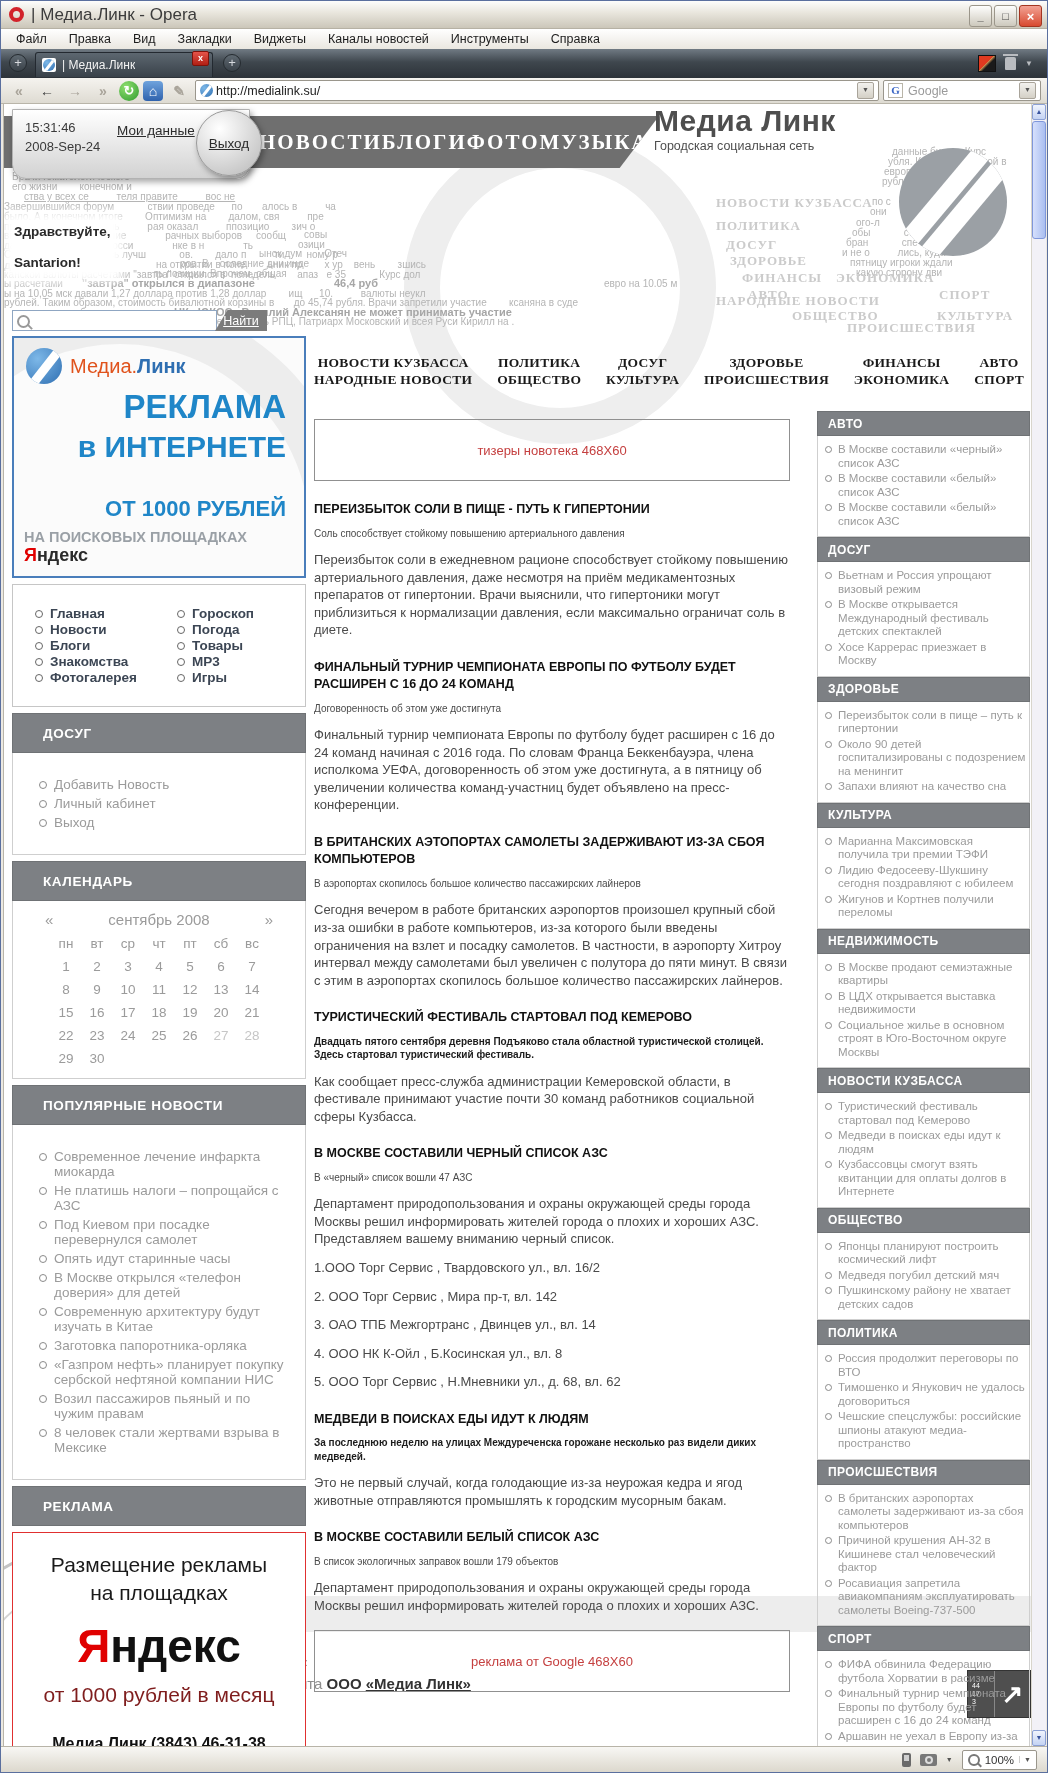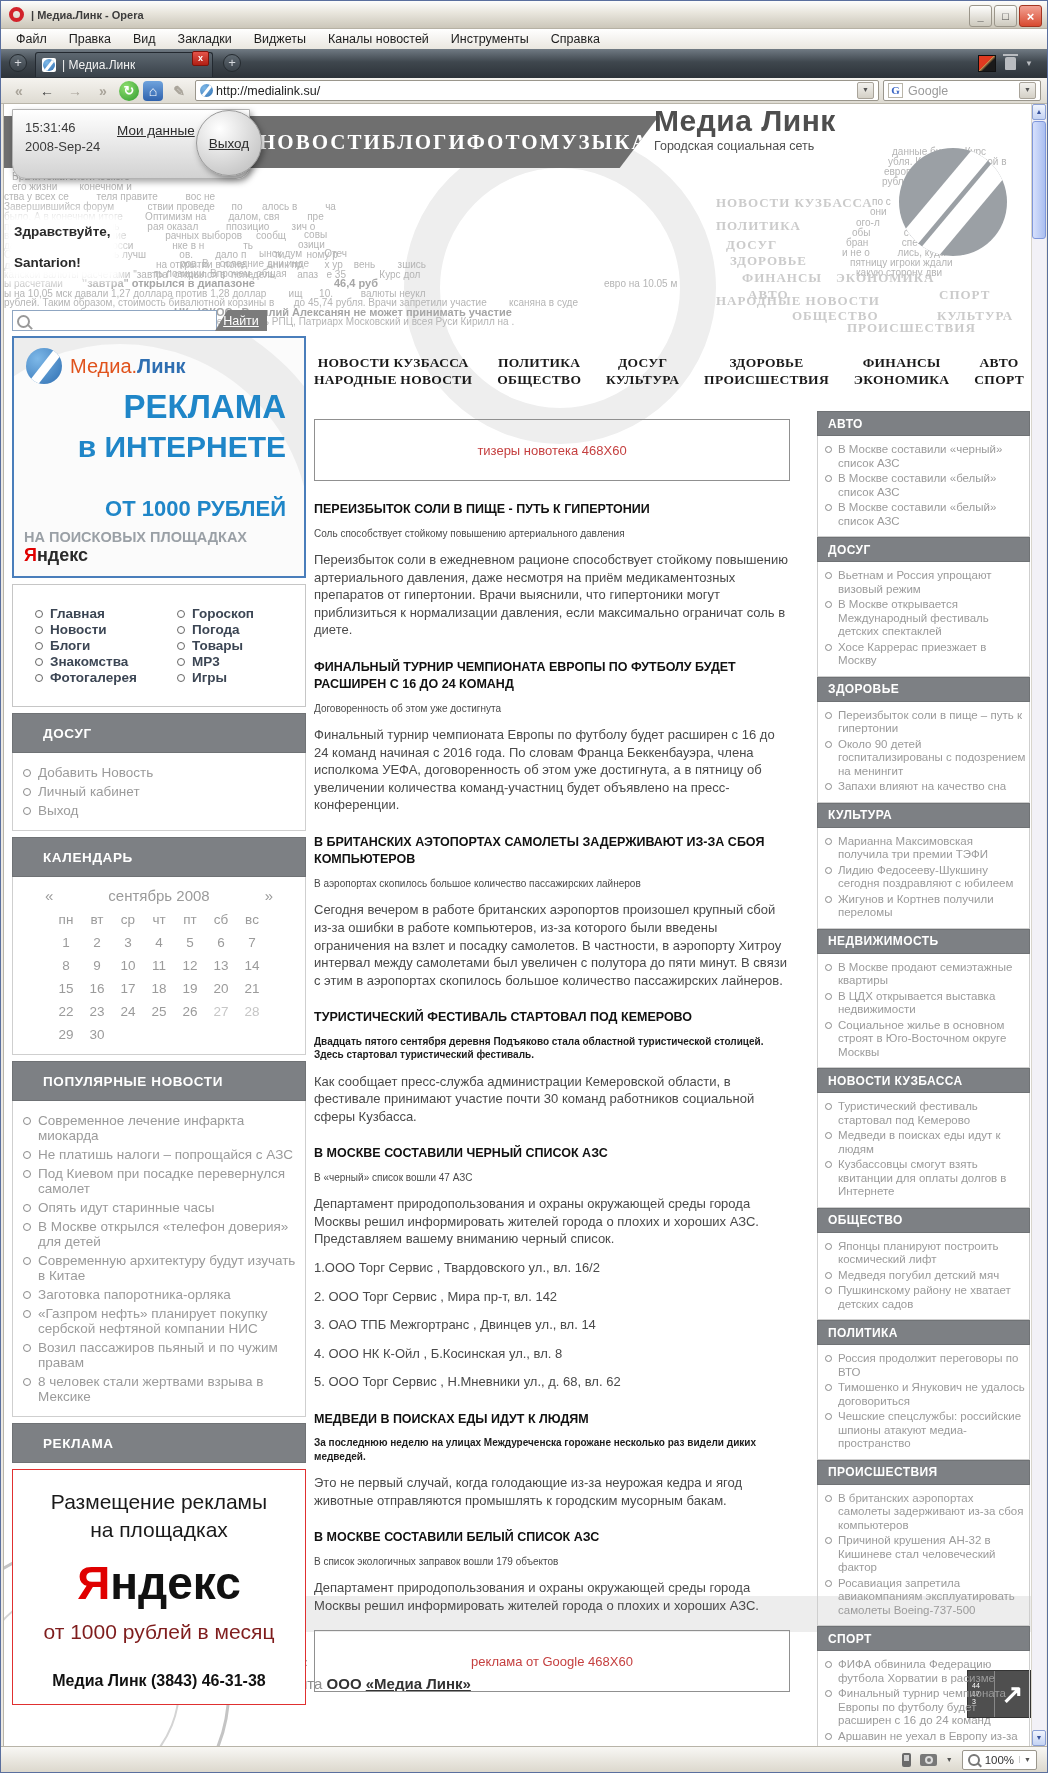--- a/index.html
+++ b/index.html
@@ -1,20 +1,20 @@
 <!DOCTYPE html>
 <html><head>
 <meta charset="utf-8">
 <style>
   html,body{margin:0;padding:0;width:1048px;height:1773px;font-family:"Liberation Sans",sans-serif;background:#fff;overflow:hidden}
   .window{position:absolute;left:0;top:0;width:1046px;height:1771px;border:1px solid #5a6f9e;background:#ece9e2}
   
   .titlebar{position:absolute;left:0;top:0;width:100%;height:28px;background:linear-gradient(#fdfdfc,#e8e5dc 45%,#cbc6b9);display:flex;align-items:center;padding-left:8px;box-sizing:border-box;border-bottom:1px solid #b6b1a4}
   .opera-o{width:15px;height:15px;border:4px solid #d2222a;border-radius:50%;box-sizing:border-box;margin-right:7px}
-  .wtitle{font-size:11px;font-weight:bold;color:#3c3c3c}
+  .wtitle{font-size:17px;font-weight:normal;color:#3c3c3c}
   .winbtns{position:absolute;right:5px;top:4px;display:flex;gap:2px}
   .wbtn{width:21px;height:20px;border:1px solid #9b968a;border-radius:3px;background:linear-gradient(#fefefd,#cdc9bd);font-size:11px;color:#444;display:flex;align-items:center;justify-content:center;font-weight:bold}
   .wbtn.close{background:linear-gradient(#f2a294,#d84a30);color:#fff;border-color:#a33520;font-size:13px}
   
   .menubar{position:absolute;left:0;top:28px;width:100%;height:20px;background:linear-gradient(#ffffff,#eae7e0);display:flex;align-items:center;padding-left:4px;box-sizing:border-box}
   .menu-item{font-size:12.5px;color:#1c1c1c;padding:2px 11px}
   
   .tabbar{position:absolute;left:0;top:48px;width:100%;height:29px;background:linear-gradient(#707a83,#3f474e 45%,#2c3238)}
   .pluscirc{position:absolute;top:5px;width:18px;height:18px;border-radius:50%;background:linear-gradient(#5f6971,#3a4249);border:1px solid #252b30;color:#d7dade;font-size:13px;line-height:16px;text-align:center;box-sizing:border-box}
   .tab{position:absolute;left:34px;top:3px;width:178px;height:25px;background:linear-gradient(#5d6770,#394149);border:1px solid #232930;border-bottom:none;border-radius:3px 3px 0 0;display:flex;align-items:center;padding-left:6px;box-sizing:border-box}
@@ -89,21 +89,21 @@
   .adl4{position:absolute;left:10px;bottom:10px;font-size:14.5px;font-weight:bold;color:#9aa0a6}
   .adl4 .ya{color:#e00000;font-size:18px}
   .adl4 .yb{color:#2b2b2b;font-size:18px}
   .menubox{border:1px solid #c6c6c6;margin-top:6px;padding:8px 4px;display:flex}
   .menubox ul{list-style:none;margin:12px;padding:0;flex:1}
   .menubox li,.glist li{display:flex;align-items:flex-start;margin:1px 0}
   .ring8{flex:none;width:6px;height:6px;border:1.5px solid #666;border-radius:50%;margin:4px 7px 0 6px}
   .menubox .txt{font-size:13.5px;color:#3c4654;font-weight:bold}
   .lhdr{height:40px;background:#7d8084;border:1px solid #6f7275;color:#fff;font-weight:bold;font-size:13.5px;letter-spacing:.6px;display:flex;align-items:center;padding-left:30px;margin-top:6px;box-sizing:border-box}
   .lbox{border:1px solid #cfcfcf;border-top:none;padding:8px 4px}
-  .glist{list-style:none;margin:0;padding:0}
+  .glist{list-style:none;margin:16px;padding:0}
   .glist .txt{font-size:13.5px;color:#9b9b9b}
   .glist .ring8{border-color:#8a8a8a}
   .glist li{margin:4px 0}
   
   .cal{border:1px solid #cfcfcf;border-top:none;padding:10px 6px 12px;color:#9b9b9b}
   .calmonth{display:flex;justify-content:space-between;align-items:center;padding:0 26px;font-size:15px}
   .caldays,.calweek{display:flex;justify-content:center;margin-top:8px}
   .caldays span,.calweek span{display:inline-block;width:31px;text-align:center;font-size:13.5px}
   .calweek span.muted{color:#c6c6c6}
   
@@ -224,21 +224,21 @@
 
   <div class="viewport">
     <div class="page">
 
       <div class="cloudring"></div>
       <div class="wordcloud">
         <div>
 
         <span class="wc" style="left: 8px; top: 30px;">Врачи гематологического</span>
             <span class="wc" style="left: 8px; top: 40px;">его жизни        конечном и</span>
-            <span class="wc" style="left: 0; top: 50px;">ства у всех се          теля правите          вос не</span>
+            <span class="wc" style="left: 20px; top: 50px; text-decoration: underline;">ства у всех се          теля правите          вос не</span>
             <span class="wc" style="left: 0px; top: 60px;">Завершившийся форум            ствии проведе      по       алось в          ча</span>
             <span class="wc" style="left: 0px; top: 70px;">было. А в конечном итоге        Оптимизм на        далом, свя          пре</span>
             <span class="wc" style="left: 0px; top: 80px;">председателя правитель          рая оказал          ппозицио        зич о</span>
             <span class="wc" style="left: 0px; top: 89px;">впоследствии проведение              рачных выборов     сообщ</span>
             <span class="wc" style="left: 0px; top: 99px;">дальше Оптимизм на росси              нке в н              ть</span>
             <span class="wc" style="left: 0px; top: 108px;">США, которая оказалась лучш            ов.        дало п          ти        ному р</span>
             <span class="wc b" style="left: 0px; top: 118px;">доллара на ММВБ</span>
             <span class="wc" style="left: 152px; top: 118px;">на открытии в поне        ьник пр        х ур    вень        зшись</span>
             <span class="wc" style="left: 0px; top: 128px;">канской валюты расчетами "завтра" открылся в  понедель        апаз   е 35            Курс дол</span>
             <span class="wc" style="left: 0px; top: 137px;">ы расчетами</span>

